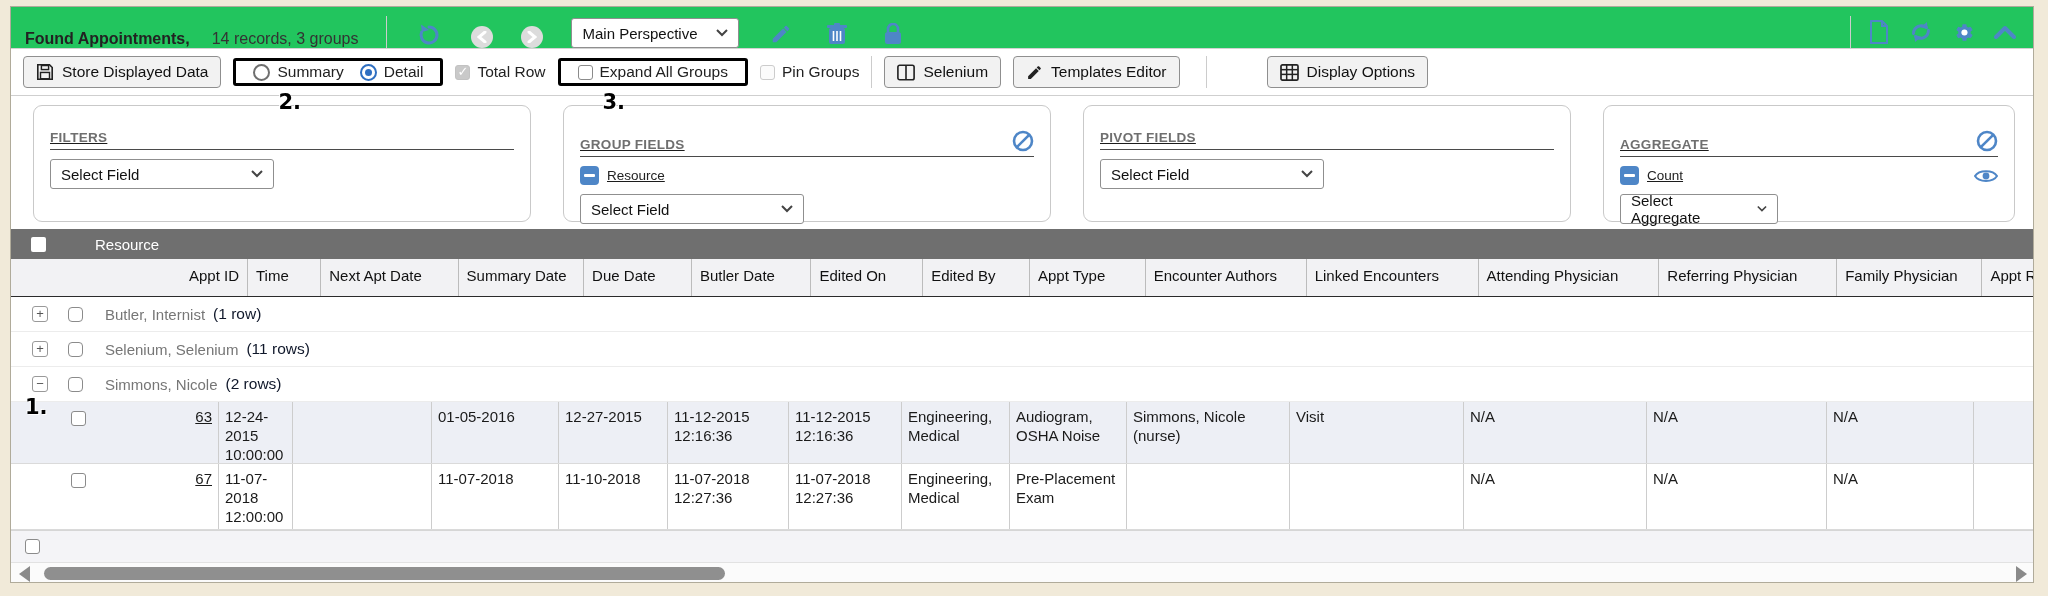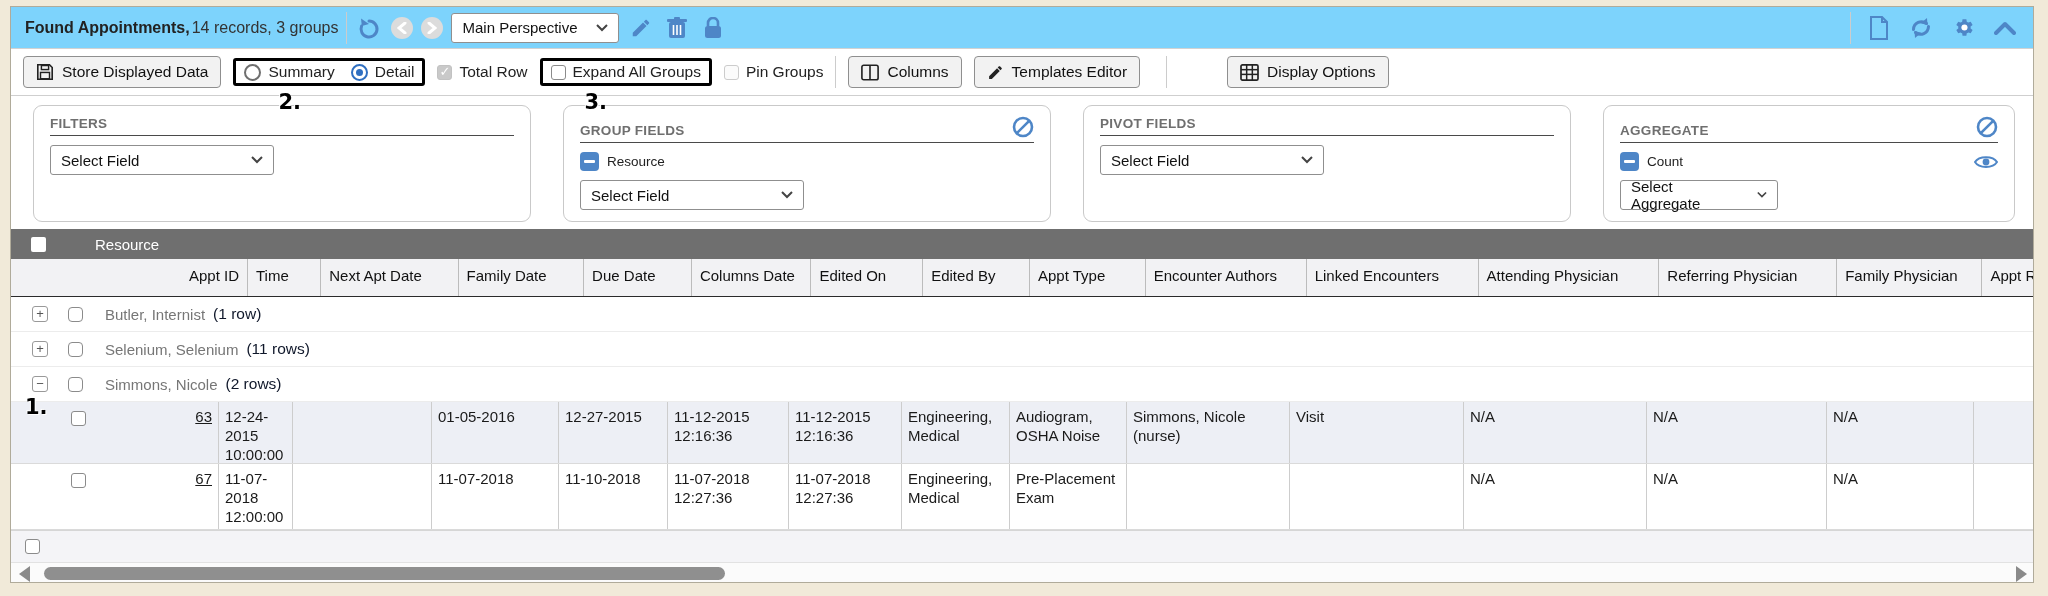--- a/index.html
+++ b/index.html
@@ -12,22 +12,22 @@
   }
   .panel {
     position:absolute; left:10px; top:6px; width:2024px; height:577px;
     background:#ffffff; border:1px solid #b0ab9a; overflow:hidden;
   }
   .vdiv { width:1px; height:32px; background:#cccccc; display:inline-block; }
 
   
   .titlebar {
     position:absolute; left:0; top:0; width:100%; height:42px;
-    border-bottom:1px solid #d2d2d2; display:flex; align-items:center; gap:8px;
-    padding:0 14px; background:#7dd3fc;
+    border-bottom:1px solid #d2d2d2; display:flex; align-items:flex-end; gap:28px;
+    padding:0 14px; background:#22c55e;
   }
   .tb-title { font-weight:bold; font-size:16px; color:#222; }
   .tb-sub { font-size:16px; color:#333; margin-left:-6px; }
   .iconbtn { display:inline-flex; align-items:center; justify-content:center; width:28px; height:28px; cursor:pointer; }
   .blue { color:#4e86c7; }
   .graycircle { width:22px; height:22px; border-radius:50%; background:#dcdcdc; display:inline-flex; align-items:center; justify-content:center; color:#fff; font-weight:bold; font-size:13px; }
   .selectbox {
     height:30px; border:1px solid #8f8f8f; border-radius:3px; background:#fff;
     display:inline-flex; align-items:center; justify-content:space-between;
     padding:0 10px; font-size:15px; color:#111; gap:14px; cursor:pointer;
@@ -47,27 +47,27 @@
   }
   .cb { width:15px; height:15px; border:1px solid #8b8b8b; border-radius:3px; background:#fff; display:inline-block; position:relative; flex:0 0 auto; }
   .cb.checked-disabled { background:#c9c9c9; border-color:#c2c2c2; }
   .cb.checked-disabled::after { content:"✓"; position:absolute; left:1px; top:-2px; color:#fff; font-size:13px; font-weight:bold; }
   .cb.disabled { background:#fbfbfb; border-color:#cccccc; }
   .radio { width:17px; height:17px; border:2px solid #6f6f6f; border-radius:50%; background:#fff; display:inline-block; position:relative; flex:0 0 auto; }
   .radio.checked { border-color:#2f6fc1; }
   .radio.checked::after { content:""; position:absolute; left:3px; top:3px; width:7px; height:7px; border-radius:50%; background:#2f6fc1; }
   .ctl-label { font-size:15.5px; color:#222; white-space:nowrap; }
   .ctl-group { display:inline-flex; align-items:center; gap:7px; }
-  .anno-box { border:3px solid #000; border-radius:3px; padding:2px 8px; display:inline-flex; align-items:center; gap:16px; position:relative; }
+  .anno-box { border:3px solid #000; border-radius:3px; padding:2px 17px; display:inline-flex; align-items:center; gap:16px; position:relative; }
   .anno-num { position:absolute; font-weight:900; font-size:21px; color:#000; text-shadow:1px 1px 0 #fff,-1px -1px 0 #fff; font-family:"DejaVu Sans",sans-serif; z-index:20; }
   .anno-box .anno-num { left:42px; top:29px; }
 
   
   .panels { position:absolute; left:0; top:89px; width:100%; height:136px; background:#fff; border-bottom:1px solid #d5d5d5; }
-  .fpanel { position:absolute; top:9px; height:117px; border:1px solid #c9c9c9; border-radius:9px; padding:10px 16px; background:#fff; }
+  .fpanel { position:absolute; top:9px; height:117px; border:1px solid #c9c9c9; border-radius:9px; padding:24px 16px; background:#fff;text-decoration:underline; }
   .fp-filters   { left:22px;   width:498px; }
   .fp-group     { left:552px;  width:488px; }
   .fp-pivot     { left:1072px; width:488px; }
   .fp-aggregate { left:1592px; width:412px; }
   .fp-titlerow { display:flex; align-items:flex-end; justify-content:space-between; border-bottom:1px solid #4a4a4a; padding-bottom:4px; }
   .fp-title { font-size:13.5px; font-weight:bold; color:#6f6f6f; letter-spacing:.3px; }
   .fp-fieldrow { display:flex; align-items:center; gap:8px; margin-top:9px; }
   .minus-sq { width:19px; height:19px; border-radius:4px; background:#4e86c7; position:relative; display:inline-block; flex:0 0 auto; }
   .minus-sq::after { content:""; position:absolute; left:4px; top:8px; width:11px; height:3px; background:#fff; border-radius:1px; }
   .fp-fieldname { font-size:13.5px; color:#222; }
@@ -244,21 +244,21 @@
       <span class="ctl-label">Pin Groups</span>
     </span>
 
     <span class="vdiv"></span>
 
     <button class="btn">
       <svg width="18" height="17" viewBox="0 0 20 18">
           <rect x="1" y="1" width="18" height="16" rx="2" fill="none" stroke="#222" stroke-width="1.8"></rect>
           <line x1="10" y1="1" x2="10" y2="17" stroke="#222" stroke-width="1.8"></line>
         </svg>
-      <span>Columns</span>
+      <span>Selenium</span>
     </button>
 
     <button class="btn">
       <svg width="17" height="17" viewBox="0 0 24 24">
           <path d="M3 17.2V21h3.8L18 9.8 14.2 6 3 17.2z M20.7 7.1c.4-.4.4-1 0-1.4l-2.4-2.4c-.4-.4-1-.4-1.4 0l-1.8 1.8 3.8 3.8 1.8-1.8z" fill="#222"></path>
         </svg>
       <span>Templates Editor</span>
     </button>
 
     <span class="vdiv" style="margin-left:14px"></span>
@@ -355,23 +355,23 @@
 
   <div class="graybar">
     <span class="cb-white"></span>
     <span class="gb-label">Resource</span>
   </div>
 
   <div class="row colheader">
     <div class="hcell right w-id2">Appt ID</div>
     <div class="hcell w-time">Time</div>
     <div class="hcell w-nextapt">Next Apt Date</div>
-    <div class="hcell w-visible">Family Date</div>
+    <div class="hcell w-visible">Summary Date</div>
     <div class="hcell w-due">Due Date</div>
-    <div class="hcell w-create">Columns Date</div>
+    <div class="hcell w-create">Butler Date</div>
     <div class="hcell w-editedon">Edited On</div>
     <div class="hcell w-editedby">Edited By</div>
     <div class="hcell w-appttype">Appt Type</div>
     <div class="hcell w-encauth">Encounter Authors</div>
     <div class="hcell w-linkenc">Linked Encounters</div>
     <div class="hcell w-attphys">Attending Physician</div>
     <div class="hcell w-refphys">Referring Physician</div>
     <div class="hcell w-famphys">Family Physician</div>
     <div class="hcell w-apptre">Appt Re</div>
   </div>

